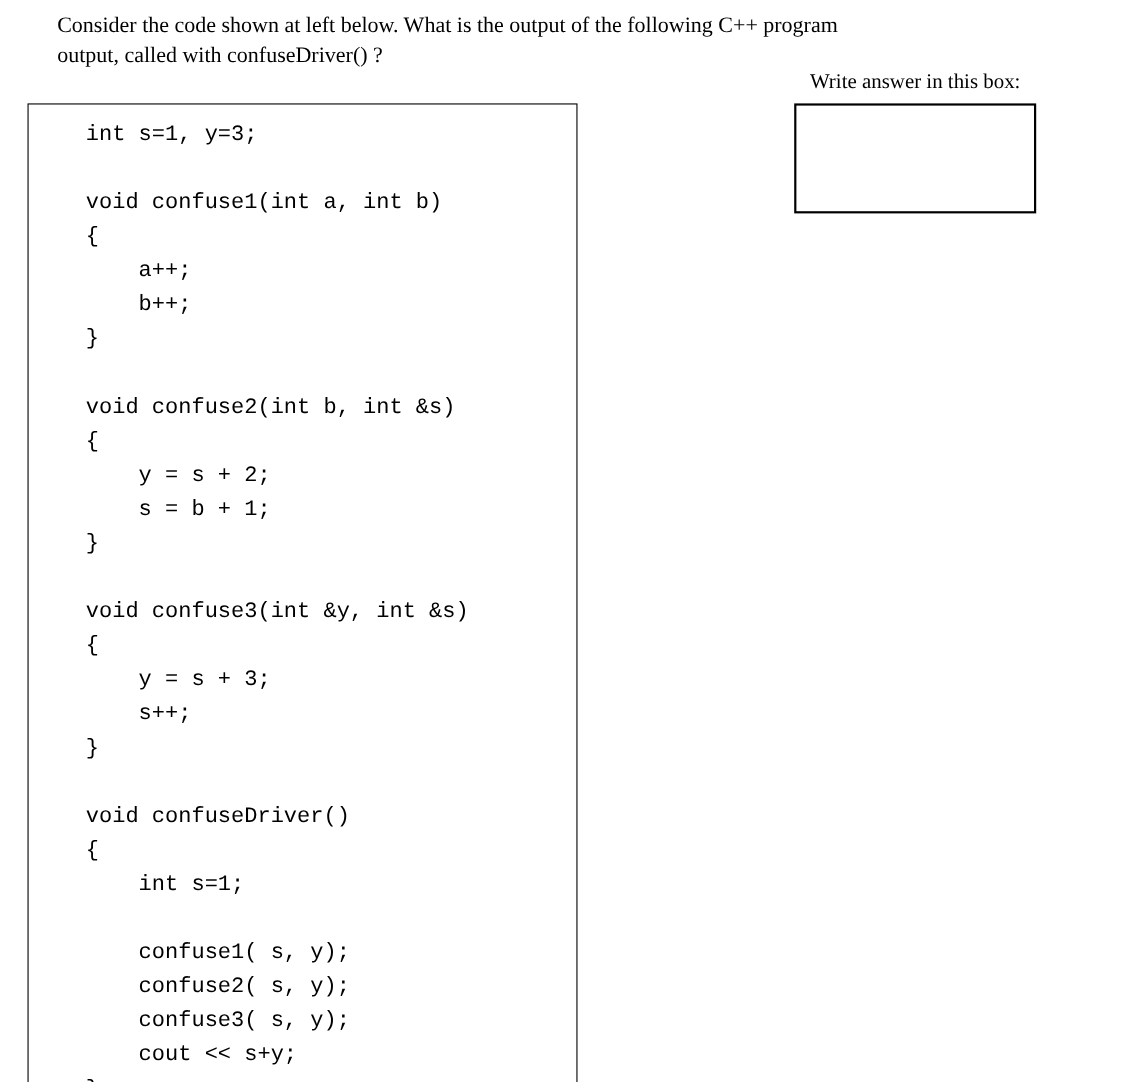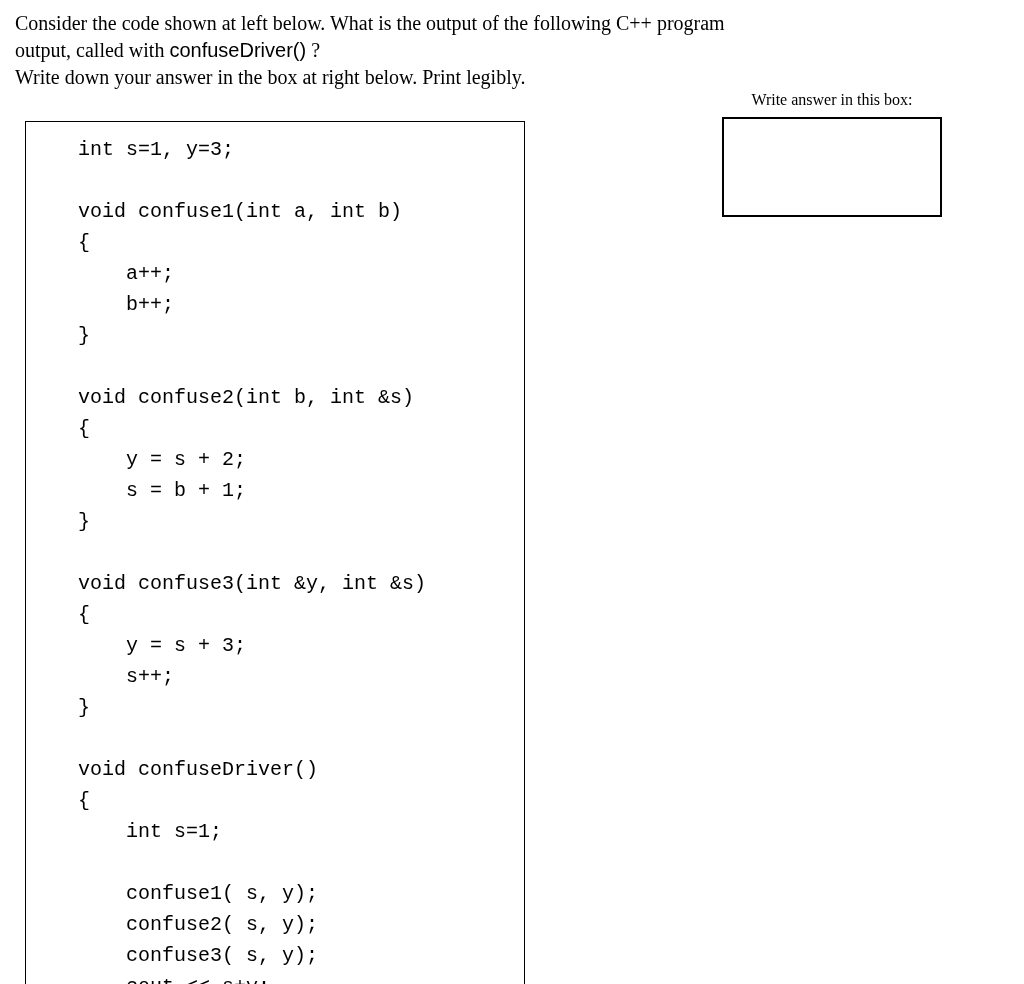--- a/index.html
+++ b/index.html
@@ -11,23 +11,24 @@
       font-family: Georgia, 'Times New Roman', serif;
       font-size: 20px;
       color: #000;
       background: #fff;
       width: 1024px;
       padding: 10px 15px;
     }
     .question-text {
       line-height: 1.35;
       margin-bottom: 0;
+      margin-left: 37px;
     }
     .code-inline {
-      font-family: Liberation Sans, sans-serif;
+      font-family: Liberation Serif, serif;
     }
     .main-container {
       display: flex;
       align-items: flex-start;
       margin-top: 0;
     }
     .code-box {
       border: 1px solid #000;
       padding: 12px 16px;
       margin-top: 30px;
@@ -40,38 +41,37 @@
       white-space: pre;
       line-height: 1.55;
     }
     .right-side {
       flex: 1;
       padding-left: 130px;
       padding-top: 0;
     }
     .answer-label {
       font-family: 'Times New Roman', Times, serif;
-      font-size: 16px;
+      font-size: 19px;
       text-align: center;
       margin-bottom: 8px;
     }
     .answer-box {
       border: 2px solid #000;
       width: 220px;
       height: 100px;
       margin: 0 auto;
     }
   </style>
 </head>
 <body>
 
 <div class="question-text">
   <span>Consider the code shown at left below.  What is the output of the following C++ program</span><br>
   <span>output, called with  </span><span class="code-inline">confuseDriver()</span><span> ?</span><br>
-  <span>Write down your answer in the box at right below. Print legibly.</span>
 </div>
 
 <div class="main-container">
   <div class="code-box">
     <div class="code-content">   int s=1, y=3;
 
    void confuse1(int a, int b)
    {
        a++;
        b++;

